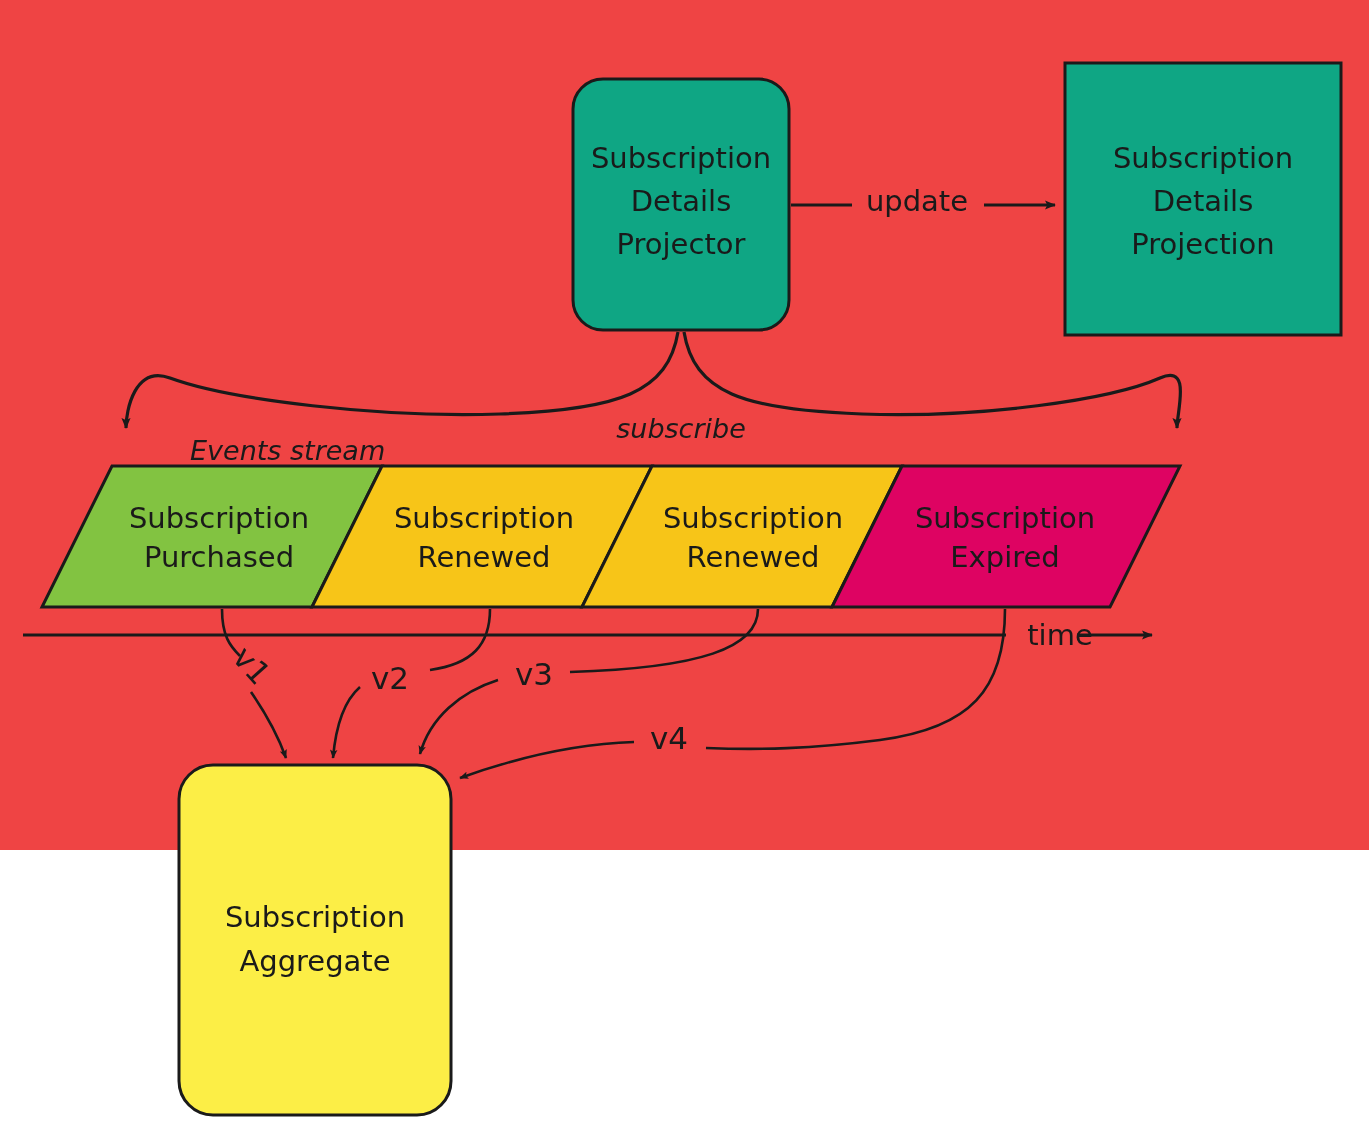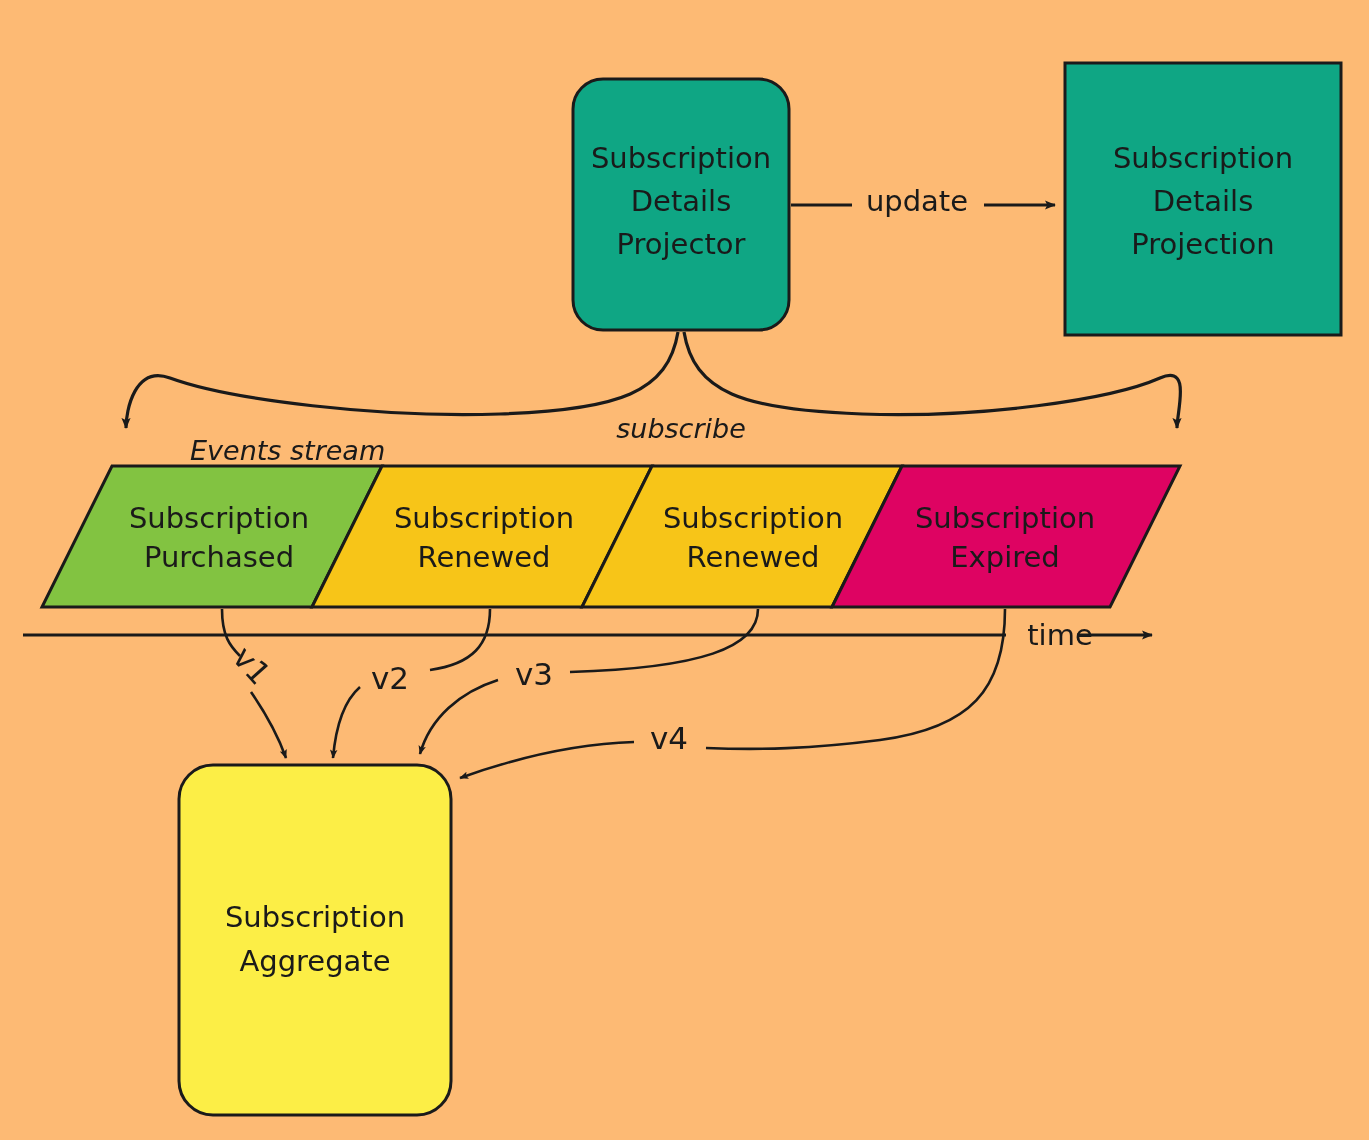--- a/index.html
+++ b/index.html
@@ -9,22 +9,22 @@
   }
   body {
     width: 1369px;
     height: 1140px;
     overflow: hidden;
     font-family: "DejaVu Sans", sans-serif;
   }
   #diagram-root {
     position: relative;
     width: 1369px;
-    height: 1140px;
-    background: #fdba74;
+    height: 850px;
+    background: #ef4444;
   }
   svg#diagram-svg {
     display: block;
     width: 1369px;
     height: 1140px;
   }
   .node-label {
     font-family: "DejaVu Sans", sans-serif;
     font-size: 29px;
     fill: #1a1a1a;

